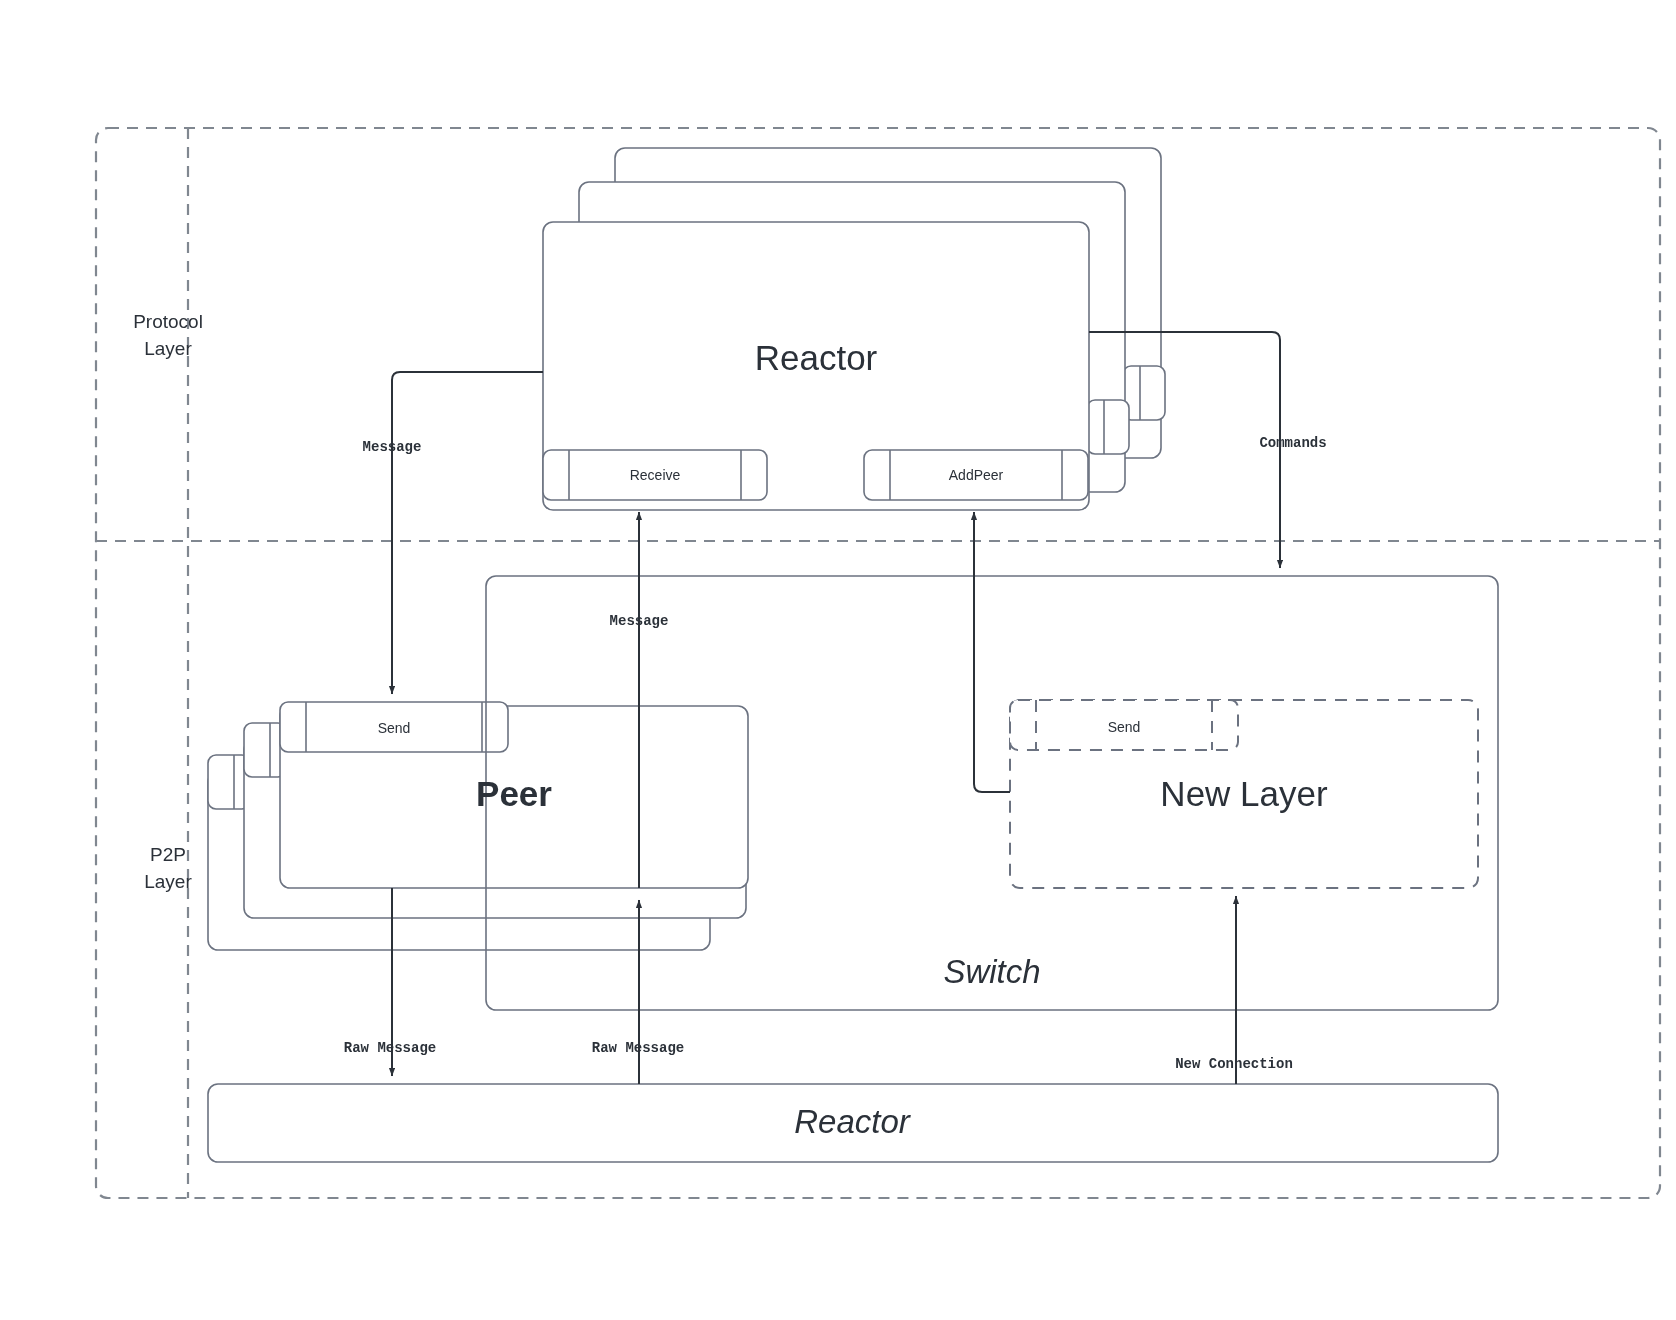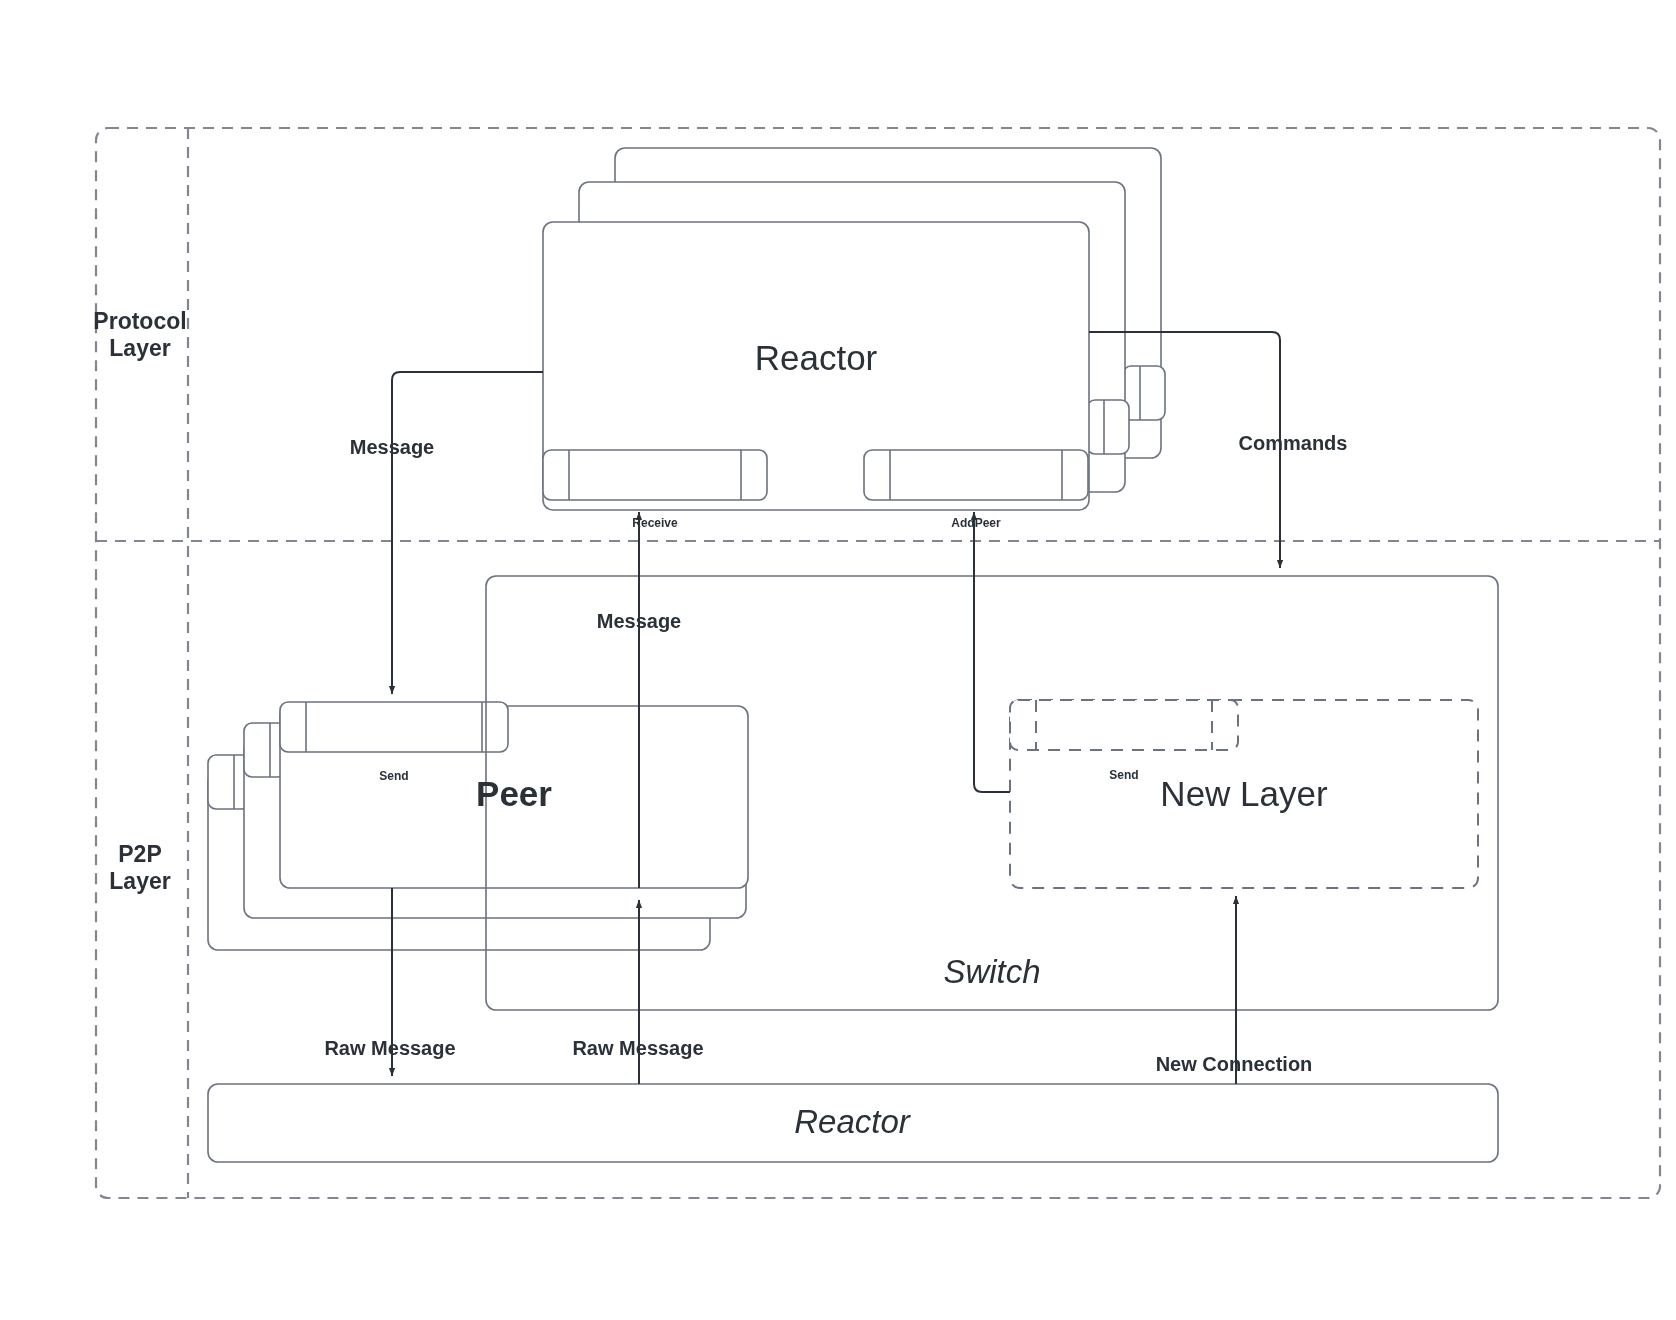--- a/index.html
+++ b/index.html
@@ -31,23 +31,23 @@
     color: #2b3139;
     white-space: nowrap;
     pointer-events: none;
   }
   .lbl-center {
     transform: translate(-50%, -50%);
     text-align: center;
   }
   .title-xl  { font-size: 35px; font-weight: 400; }
   .title-lg  { font-size: 33px; font-weight: 400; font-style: italic; }
-  .port-txt  { font-size: 12px; font-weight: 700; margin-top: 48px; }
-  .edge-txt  { font-size: 20px; font-weight: 700; }
-  .layer-txt { font-size: 23px; font-weight: 700; line-height: 27px; }
+  .port-txt  { font-size: 14px; font-weight: 400; }
+  .edge-txt  { font-size: 14px; font-weight: 700; font-family: Liberation Mono, monospace; }
+  .layer-txt { font-size: 19px; font-weight: 400; line-height: 27px; margin-left: 28px; }
 </style>
 </head>
 <body>
 
 <div id="canvas">
 
   <svg viewBox="0 0 1676 1320" xmlns="http://www.w3.org/2000/svg">
     <defs>
       <marker id="arrowhead" markerWidth="10" markerHeight="10" refX="8.4" refY="3.2" orient="auto" markerUnits="userSpaceOnUse">
         <path d="M0,0 L8.6,3.2 L0,6.4 z" fill="#2b3139"></path>

